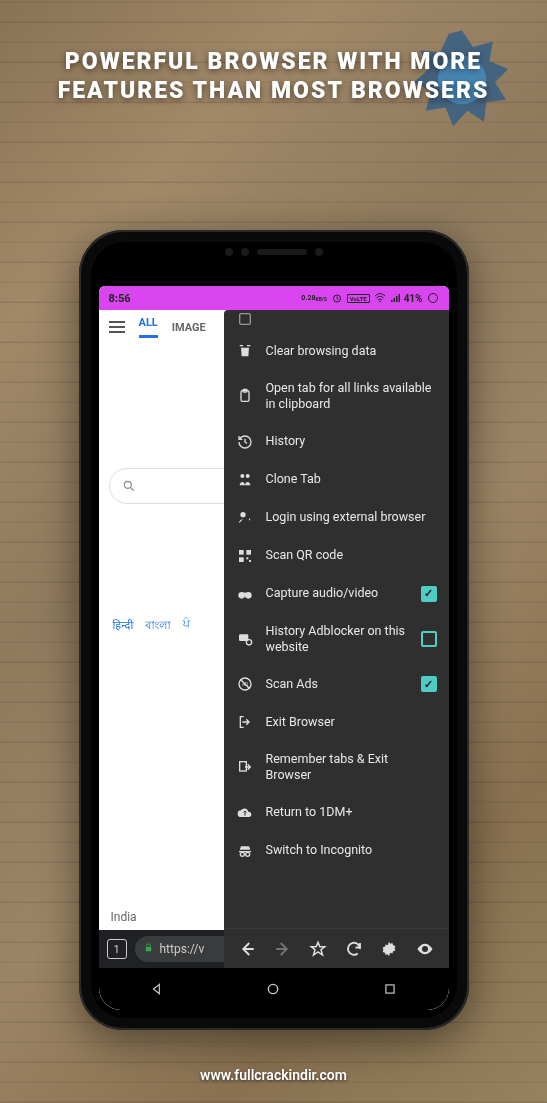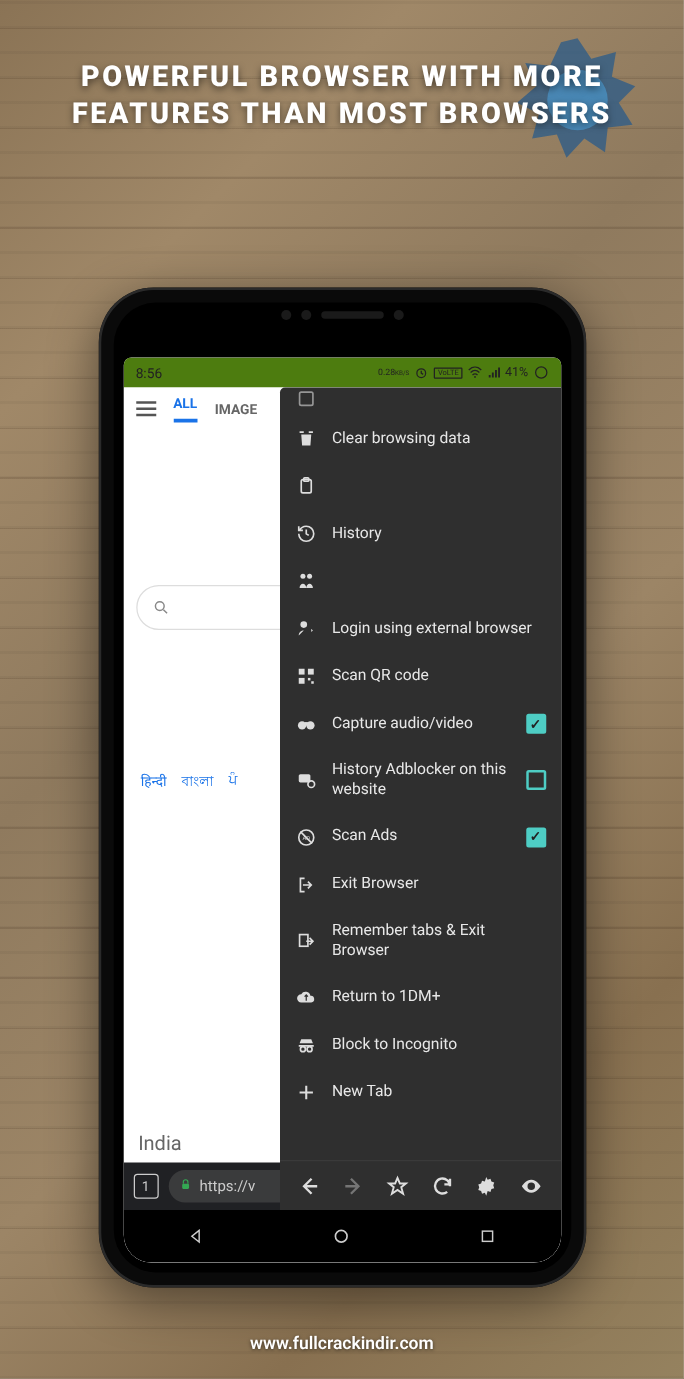--- a/index.html
+++ b/index.html
@@ -73,36 +73,37 @@
     flex-direction:column;
   }
   .statusbar {
     height:24px;
     display:flex;
     justify-content:space-between;
     align-items:center;
     padding:0 10px;
     font-size:11px;
     color:#222;
-    background:#4d7c0f;
+    background:#d946ef;
+    font-weight:bold;
   }
   .status-right{display:flex;align-items:center;gap:4px;font-size:10px;}
   .status-right svg{flex-shrink:0;}
   .content-row{flex:1;position:relative;background:#fff;}
   .underlay{position:absolute;inset:0;padding:0;}
   .tabs-row{display:flex;align-items:center;gap:14px;padding:6px 10px 0 10px;font-size:11px;font-weight:700;color:#666;}
   .tabs-row .active{color:#1a73e8;border-bottom:3px solid #1a73e8;padding-bottom:6px;}
   .ham{width:16px;height:12px;display:flex;flex-direction:column;justify-content:space-between;}
   .ham span{height:2px;background:#555;}
   .glogo{width:70px;height:70px;border:6px solid #4285f4;border-right-color:#ea4335;border-bottom-color:#fbbc05;border-left-color:#34a853;border-radius:50%;margin:40px auto 20px auto;opacity:0.5;}
   .searchbox{margin:10px;height:36px;border:1px solid #ddd;border-radius:18px;display:flex;align-items:center;padding:0 12px;color:#888;}
   .weather{text-align:center;font-size:11px;color:#555;margin-top:20px;}
   .sun{width:24px;height:24px;background:#fbbc05;border-radius:50%;margin:0 auto 6px auto;box-shadow:4px 2px 0 #fff, 4px 2px 0 1px #ccc inset;}
   .langs{display:flex;gap:12px;justify-content:flex-start;padding-left:14px;font-size:11px;color:#1a73e8;margin-top:50px;}
-  .india{position:absolute;bottom:86px;left:12px;font-size:16px;color:#666;}
+  .india{position:absolute;bottom:86px;left:12px;font-size:12px;color:#666;}
   .sett{position:absolute;bottom:52px;left:50%;transform:translateX(-50%);font-size:11px;color:#666;}
 
   
   .menu{
     position:absolute;
     top:0; right:0;
     width:225px;
     bottom:42px;
     background:#2f2f2f;
     color:#e8e8e8;
@@ -269,37 +270,39 @@
                 </span>
               <span class="txt">Clear browsing data</span>
             </div>
             <div class="mitem">
               <span class="ic">
                   <svg width="16" height="16" viewBox="0 0 24 24" fill="none" stroke="#ddd" stroke-width="2">
                     <rect x="6" y="4" width="12" height="16" rx="2"></rect>
                     <rect x="9" y="2" width="6" height="4" rx="1"></rect>
                   </svg>
                 </span>
+              <span class="txt">Open tab for all links available in clipboard</span>
             </div>
             <div class="mitem">
               <span class="ic">
                   <svg width="16" height="16" viewBox="0 0 24 24" fill="none" stroke="#ddd" stroke-width="2">
                     <path d="M3 12a9 9 0 109-9 9 9 0 00-8 5M3 3v5h5M12 7v5l3 2"></path>
                   </svg>
                 </span>
               <span class="txt">History</span>
             </div>
             <div class="mitem">
               <span class="ic">
                   <svg width="16" height="16" viewBox="0 0 24 24" fill="#ddd">
                     <circle cx="8" cy="6" r="3"></circle>
                     <circle cx="16" cy="6" r="3"></circle>
                     <path d="M4 20c0-3 2-5 4-5s4 2 4 5M12 20c0-3 2-5 4-5s4 2 4 5"></path>
                   </svg>
                 </span>
+              <span class="txt">Clone Tab</span>
             </div>
             <div class="mitem">
               <span class="ic">
                   <svg width="16" height="16" viewBox="0 0 24 24" fill="#ddd">
                     <circle cx="9" cy="7" r="4"></circle>
                     <path d="M3 20c0-4 3-6 6-6M14 14h6m-2-2l2 2-2 2"></path>
                   </svg>
                 </span>
               <span class="txt">Login using external browser</span>
             </div>
@@ -374,29 +377,21 @@
               <span class="txt">Return to 1DM+</span>
             </div>
             <div class="mitem">
               <span class="ic">
                   <svg width="16" height="16" viewBox="0 0 24 24" fill="#ddd">
                     <path d="M4 10h16l-2-5H6zM3 12h18v2H3z"></path>
                     <circle cx="8" cy="17" r="3" fill="none" stroke="#ddd" stroke-width="2"></circle>
                     <circle cx="16" cy="17" r="3" fill="none" stroke="#ddd" stroke-width="2"></circle>
                   </svg>
                 </span>
-              <span class="txt">Block to Incognito</span>
-            </div>
-            <div class="mitem">
-              <span class="ic">
-                  <svg width="16" height="16" viewBox="0 0 24 24" stroke="#ddd" stroke-width="2.5">
-                    <path d="M12 4v16M4 12h16"></path>
-                  </svg>
-                </span>
-              <span class="txt">New Tab</span>
+              <span class="txt">Switch to Incognito</span>
             </div>
           </div>
 
           <div class="menu-toolbar">
             <span class="tb">
                 <svg width="18" height="18" viewBox="0 0 24 24" stroke="#ddd" stroke-width="2.5" fill="none">
                   <path d="M15 4l-8 8 8 8M7 12h14"></path>
                 </svg>
               </span>
             <span class="tb" style="opacity:0.4;">

